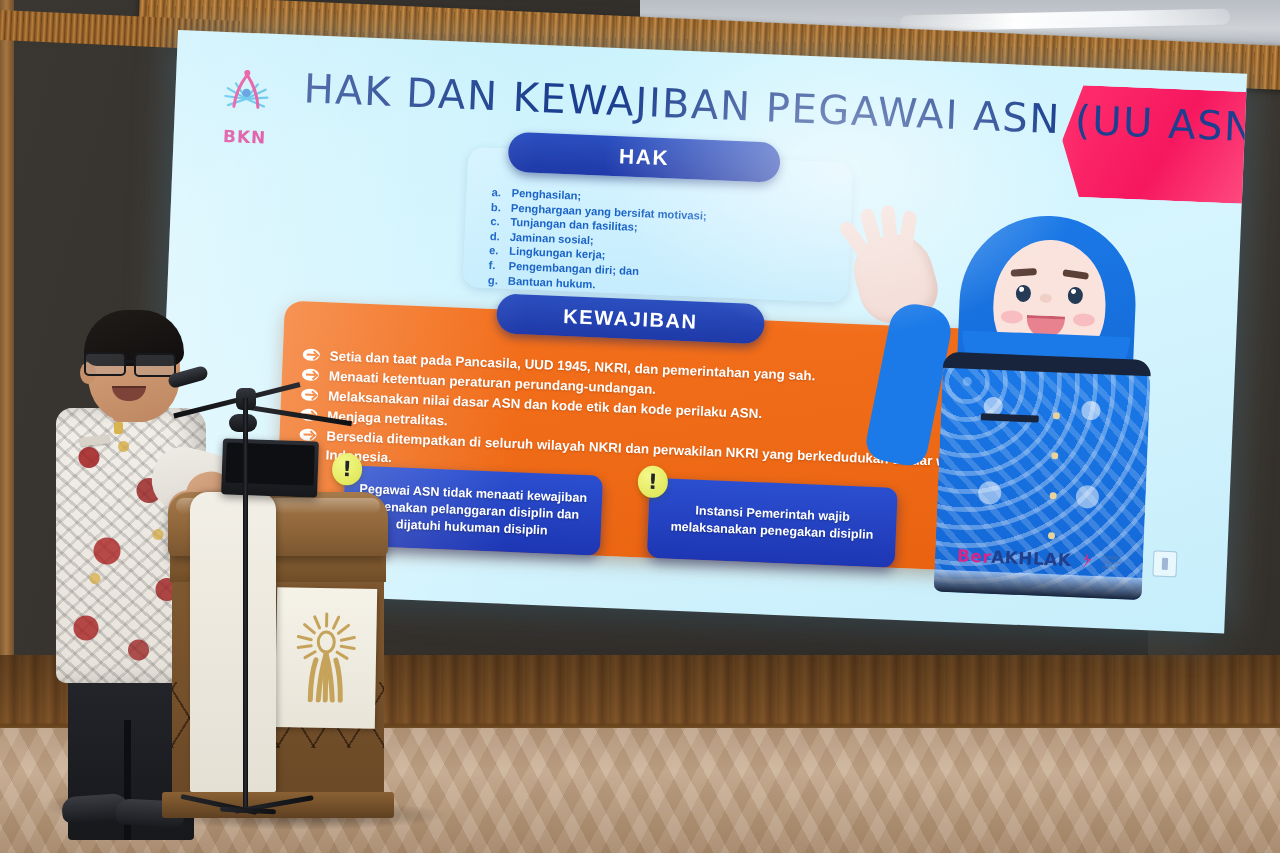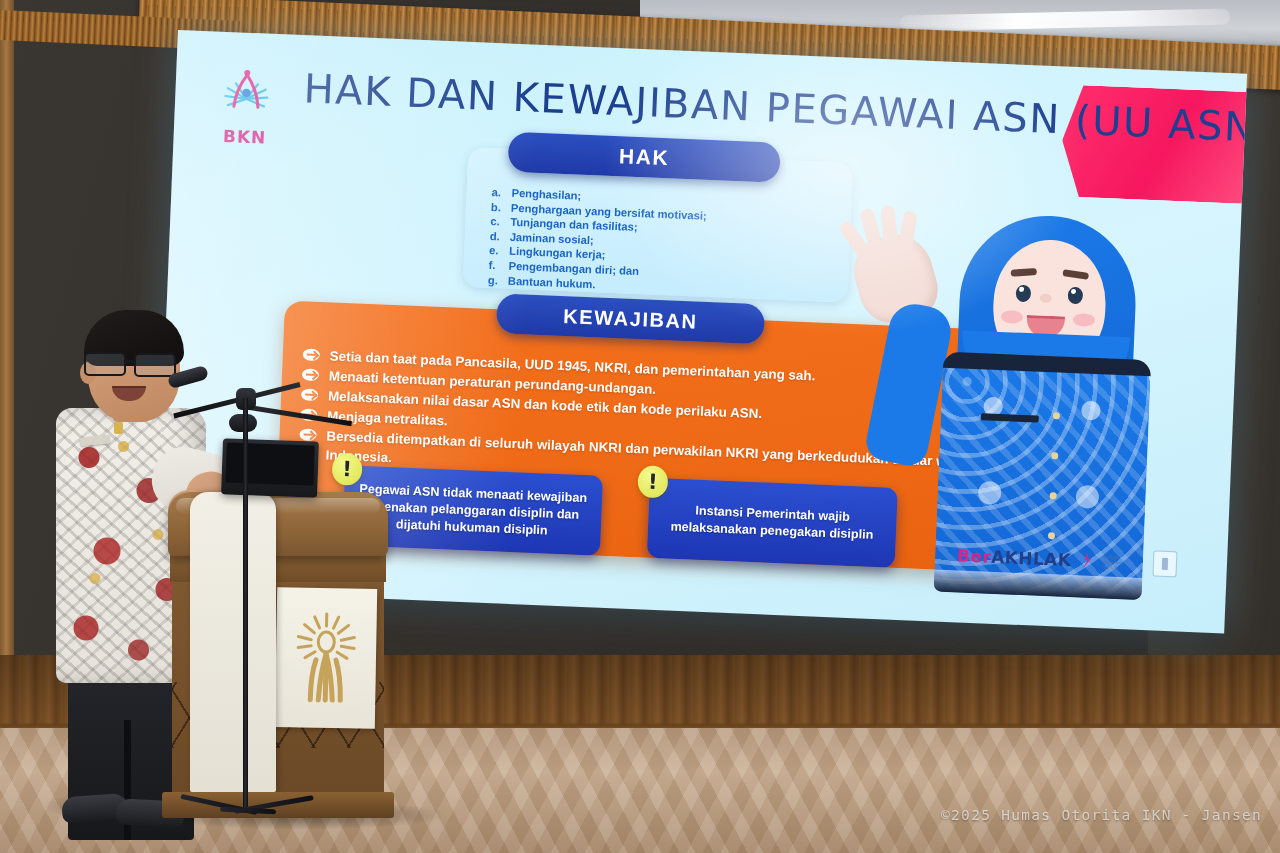--- a/index.html
+++ b/index.html
@@ -519,15 +519,14 @@
   <div class="mic-head"></div>
   <div class="mic-joint"></div>
   <div class="mic-clamp"></div>
   <div class="mic-pole"></div>
   <div class="tripod">
     <div class="tri-leg" style="left:0;top:14px;width:78px;transform:rotate(12deg);"></div>
     <div class="tri-leg" style="left:54px;top:14px;width:80px;transform:rotate(-10deg);"></div>
     <div class="tri-leg" style="left:40px;top:20px;width:56px;transform:rotate(3deg);"></div>
   </div>
 
-  <div class="watermark">©2025 Humas Otorita IKN - Jansen</div>
 
 </div>
 
 </body></html>

